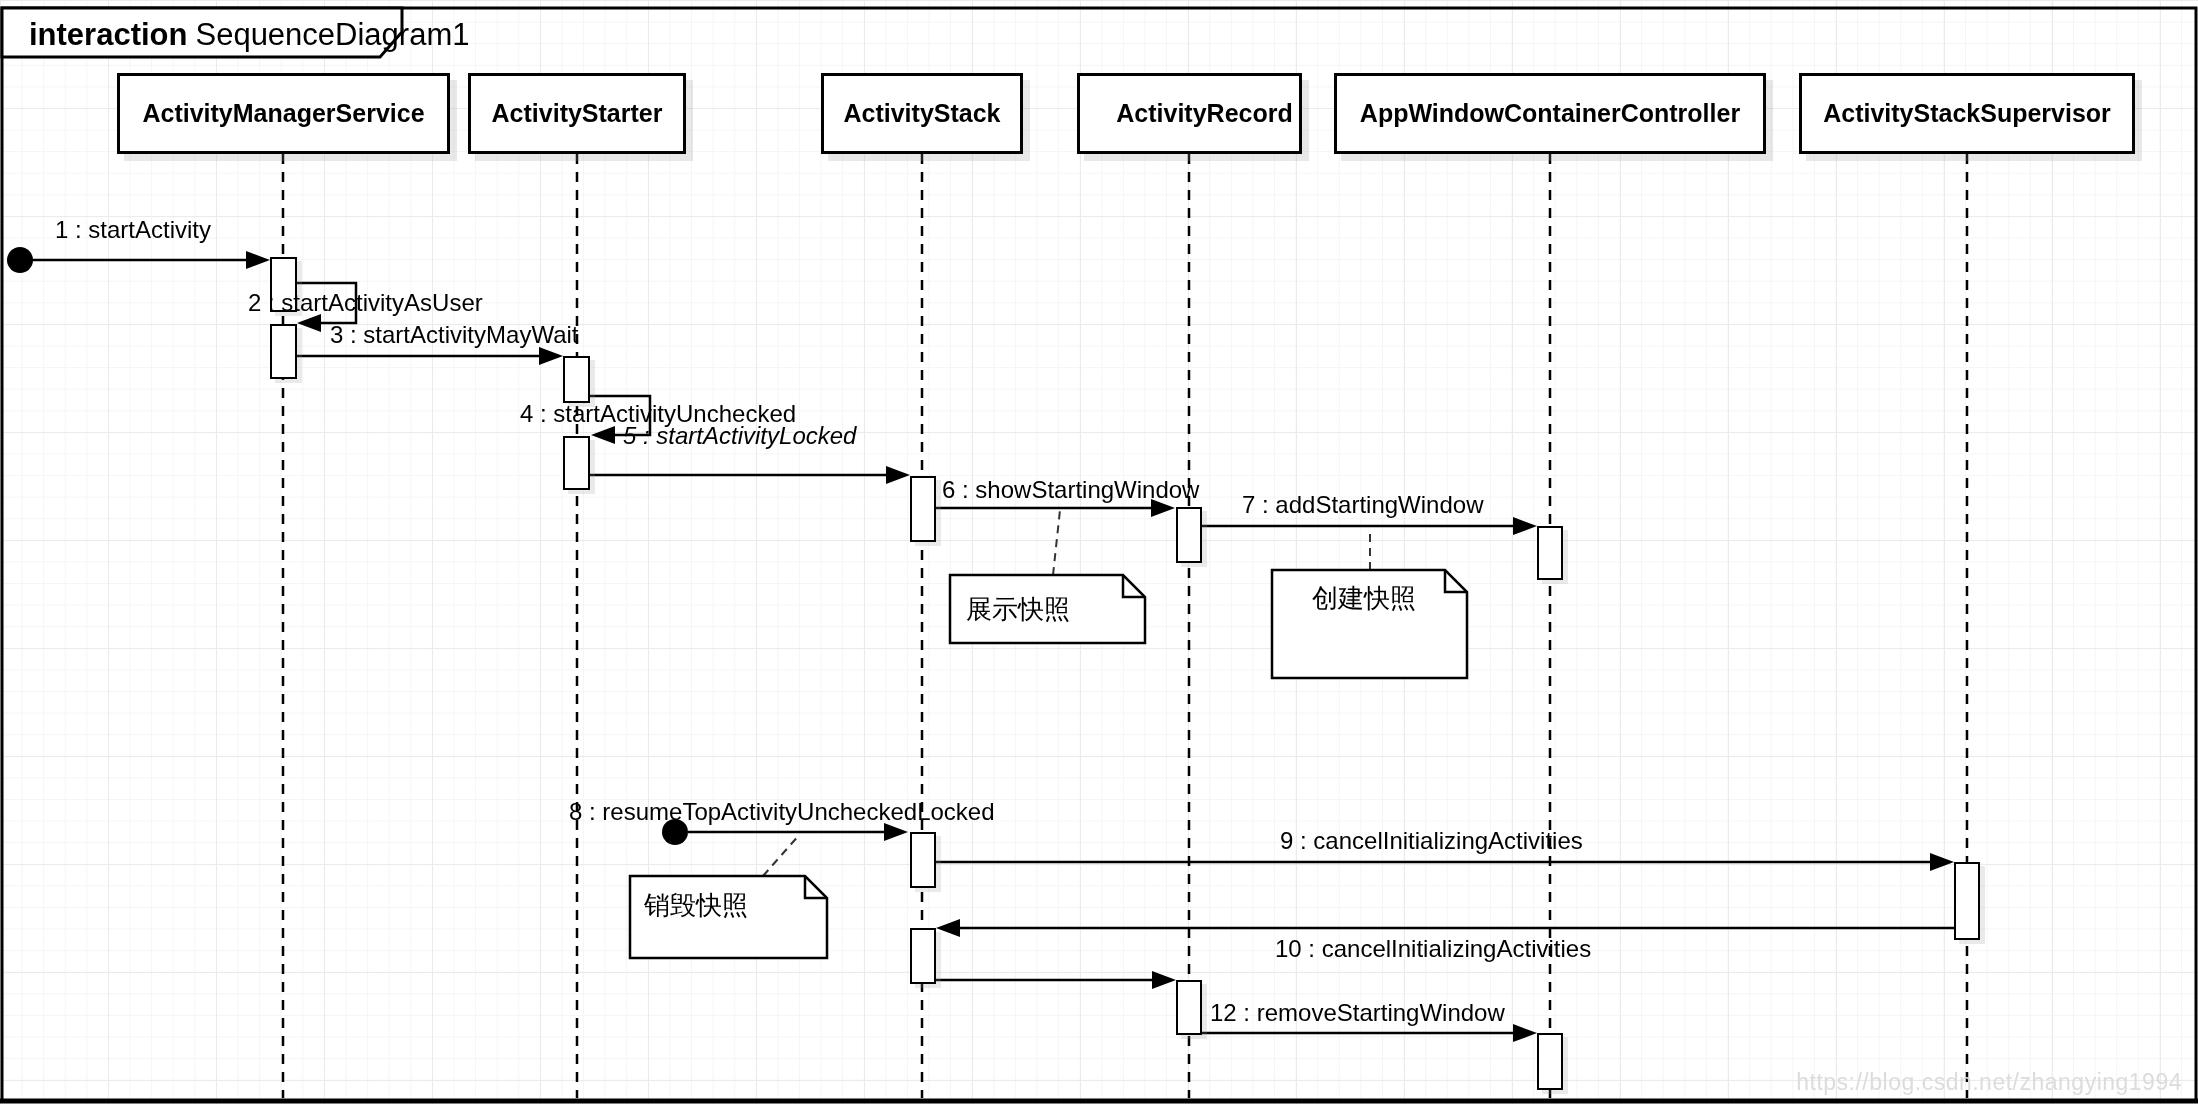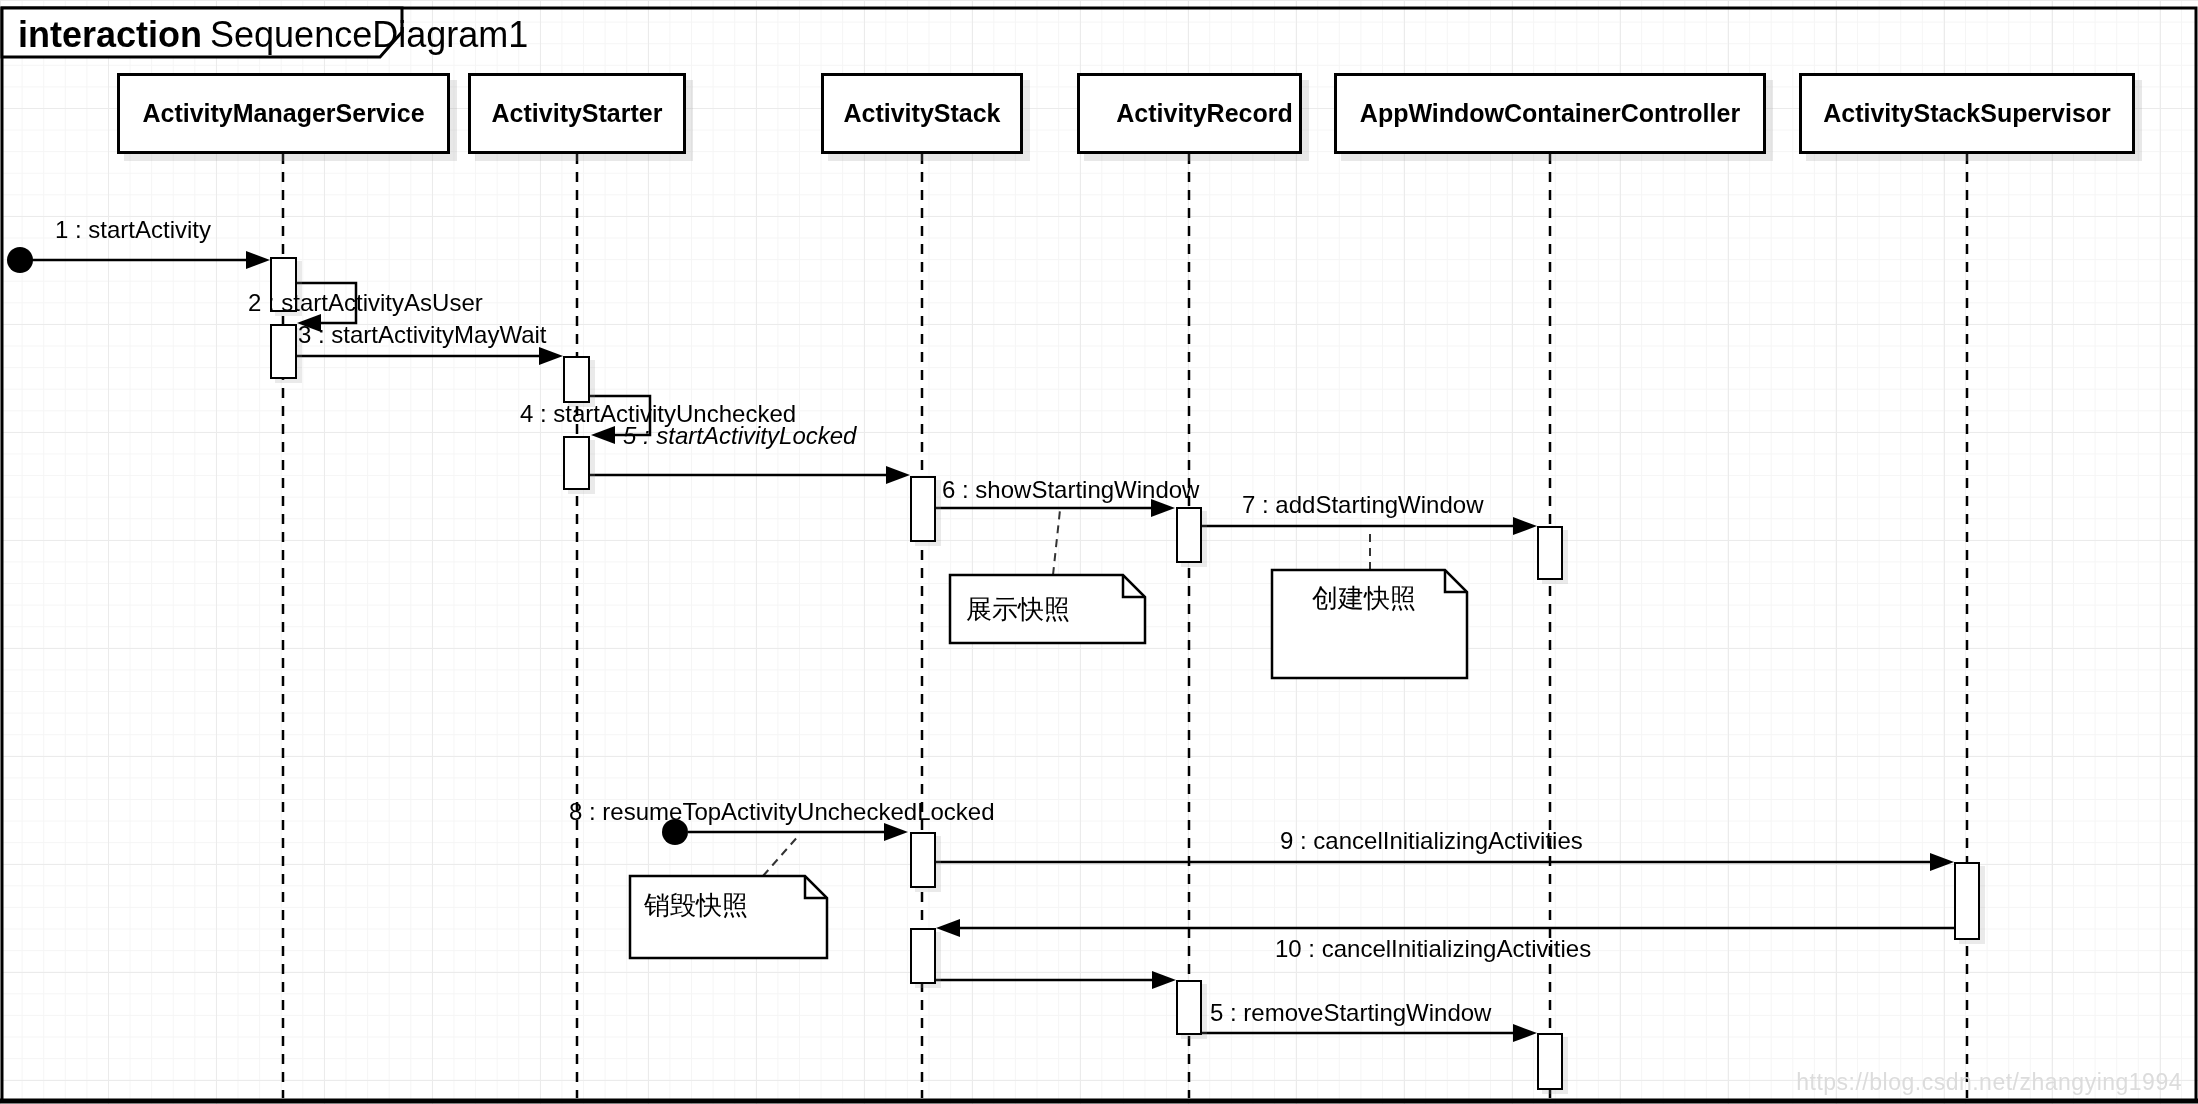--- a/index.html
+++ b/index.html
@@ -32,22 +32,22 @@
   }
   .msg-label{
     position:absolute;white-space:nowrap;font-size:24px;color:#000;
     height:32px;line-height:32px;
   }
   .note-text{
     position:absolute;font-size:26px;color:#000;white-space:nowrap;
     height:32px;line-height:32px;
   }
   .title-tab-text{
-    position:absolute;left:18px;top:19px;height:32px;line-height:32px;
-    font-size:36px;color:#000;white-space:nowrap;text-align:center;
+    position:absolute;left:29px;top:19px;height:32px;line-height:32px;
+    font-size:31px;color:#000;white-space:nowrap;text-align:center;
   }
   .title-keyword{font-weight:bold;}
   .title-name{margin-left:8px;}
   .watermark{
     position:absolute;right:16px;top:1069px;font-size:23px;
     color:#dcdcdc;letter-spacing:0.5px;
   }
 </style>
 </head>
 <body>
@@ -132,26 +132,26 @@
       <div class="bar" style="left: 1176px; top: 980px; width: 26px; height: 55px;"></div>
       <div class="bar" style="left: 1537px; top: 1033px; width: 26px; height: 57px;"></div>
     </div>
   <div class="layer" id="layer-text">
     <div class="title-tab-text">
       <span class="title-keyword">interaction</span><span class="title-name">SequenceDiagram1</span>
     </div>
     <div class="watermark">https://blog.csdn.net/zhangying1994</div>
   <div class="msg-label" style="left: 55px; top: 214px;">1 : startActivity</div>
       <div class="msg-label" style="left: 248px; top: 287px;">2 : startActivityAsUser</div>
-      <div class="msg-label" style="left: 298px; top: 319px;">3 : startActivityMayWait</div>
+      <div class="msg-label" style="left: 298px; top: 319px; padding-left: 32px;">3 : startActivityMayWait</div>
       <div class="msg-label" style="left: 520px; top: 398px;">4 : startActivityUnchecked</div>
       <div class="msg-label" style="left: 623px; top: 420px; font-style: italic;">5 : startActivityLocked</div>
       <div class="msg-label" style="left: 942px; top: 474px;">6 : showStartingWindow</div>
       <div class="msg-label" style="left: 1242px; top: 489px;">7 : addStartingWindow</div>
       <div class="msg-label" style="left: 569px; top: 796px;">8 : resumeTopActivityUncheckedLocked</div>
       <div class="msg-label" style="left: 1280px; top: 825px;">9 : cancelInitializingActivities</div>
       <div class="msg-label" style="left: 1275px; top: 933px;">10 : cancelInitializingActivities</div>
-      <div class="msg-label" style="left: 1210px; top: 997px;">5 : removeStartingWindow</div>
+      <div class="msg-label" style="left: 1210px; top: 997px;">12 : removeStartingWindow</div>
       <div class="note-text" style="left: 966px; top: 593px;">展示快照</div>
       <div class="note-text" style="left: 1284px; top: 582px; margin-left: 28px;">创建快照</div>
       <div class="note-text" style="left: 644px; top: 889px;">销毁快照</div>
     </div>
 </div>
 
 </body></html>

